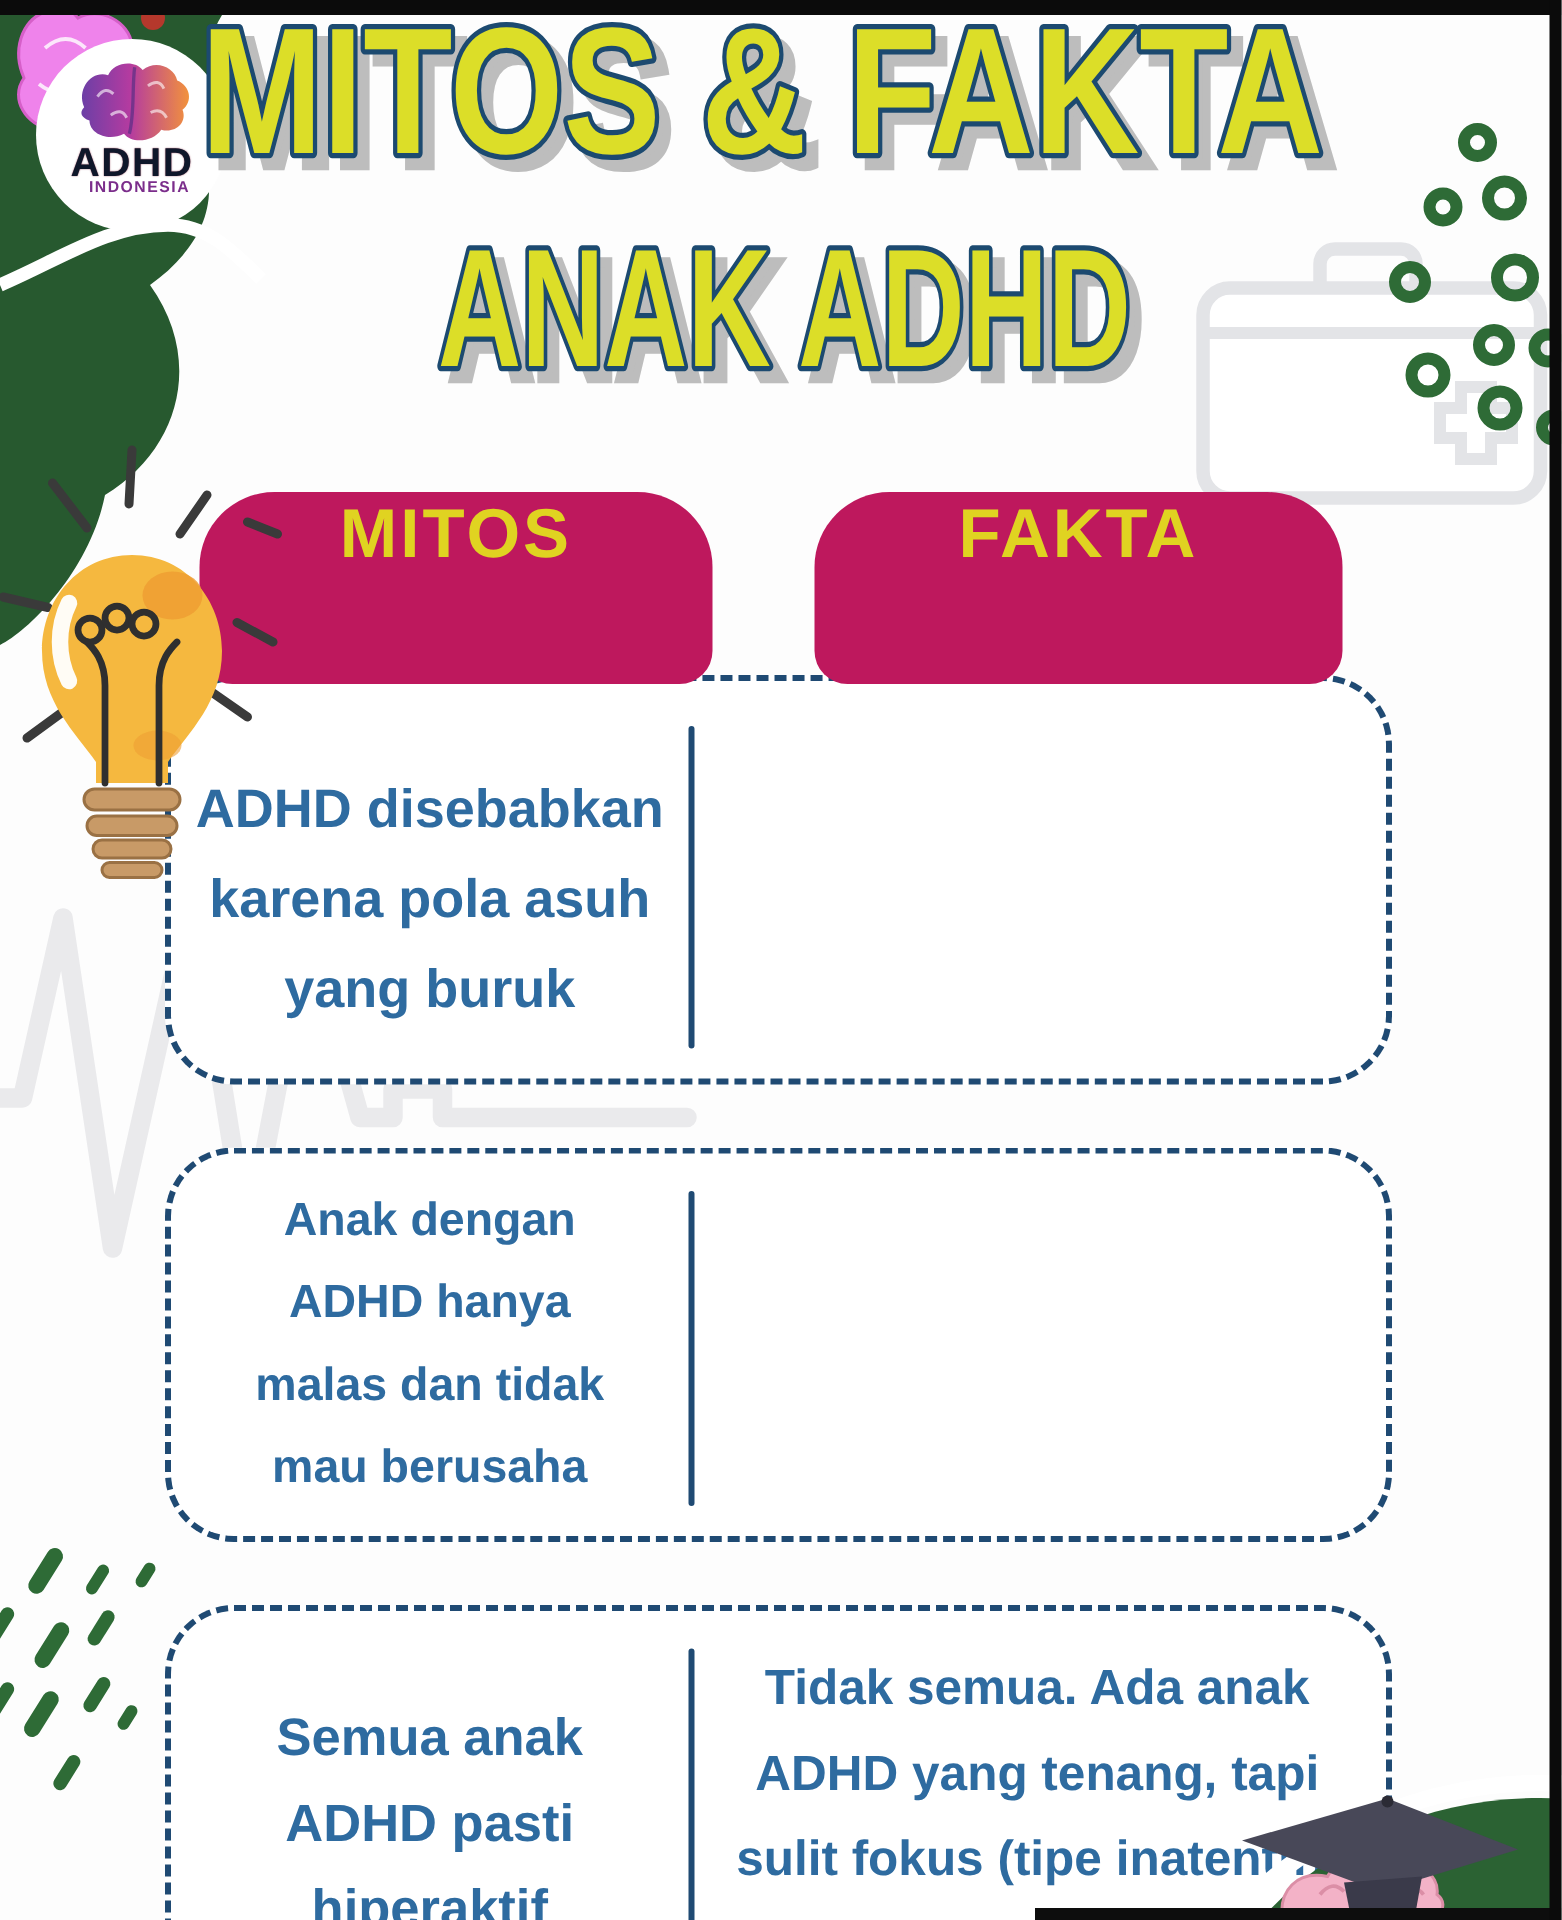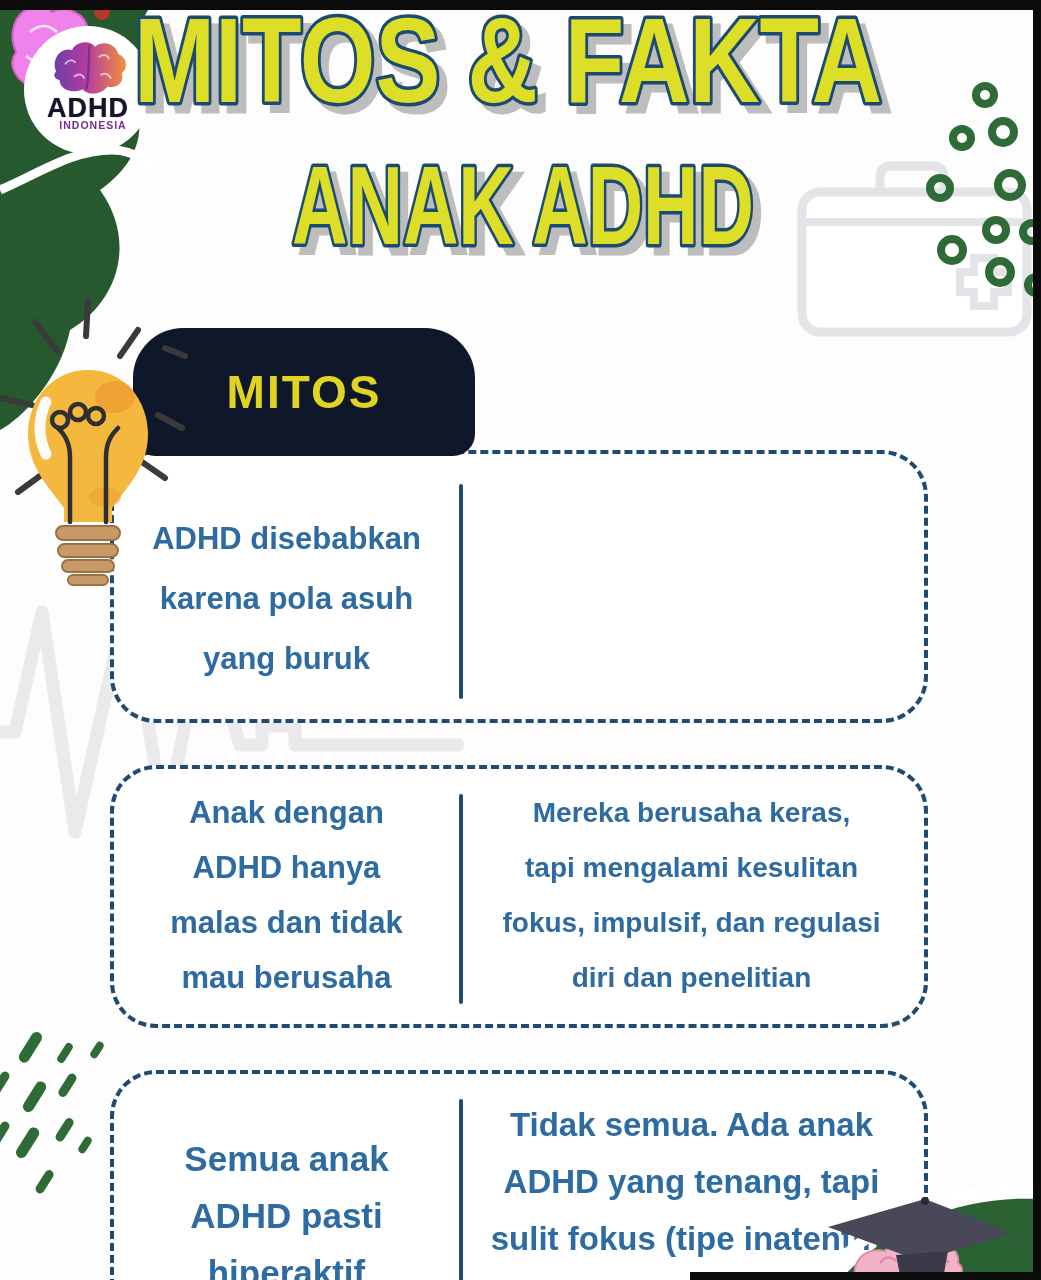--- a/index.html
+++ b/index.html
@@ -12,39 +12,39 @@
   
   .bar-top{left:0;top:0;width:1041px;height:10px;background:#0b0b0b;z-index:60;}
   .bar-right{left:1033px;top:0;width:8px;height:1280px;background:#0b0b0b;z-index:60;}
   
   .logo{left:24px;top:26px;width:128px;height:128px;border-radius:50%;background:#ffffff;
         z-index:40;display:flex;flex-direction:column;align-items:center;justify-content:flex-start;}
   .logo-brand{font-size:27px;font-weight:bold;color:#0f172a;letter-spacing:1px;line-height:24px;margin-top:-2px;
               text-shadow:0 0 1px #8E3C50;}
   .logo-country{font-size:10.5px;font-weight:bold;color:#7B2D8B;letter-spacing:1px;margin-left:10px;line-height:11px;}
   
-  .pill{background:#0f172a;border-radius:50px 50px 22px 22px;z-index:20;
-        display:flex;align-items:center;justify-content:center;}
+  .pill{background:#be185d;border-radius:50px 50px 22px 22px;z-index:20;
+        display:flex;align-items:flex-start;justify-content:center;}
   .pill-mitos{left:133px;top:328px;width:342px;height:128px;}
   .pill-fakta{left:543px;top:328px;width:352px;height:128px;}
   .pill-label{color:#E0D321;font-size:46px;font-weight:bold;letter-spacing:2px;}
   
   .card{left:110px;width:810px;background:#ffffff;border:4px dashed #1F4A73;border-radius:46px;z-index:10;}
   .card-1{top:450px;height:265px;}
   .card-2{top:765px;height:255px;}
   .card-3{top:1070px;height:265px;border-bottom:none;border-radius:46px 46px 0 0;}
   .divider{position:absolute;left:345px;width:4px;background:#1F4A73;border-radius:2px;}
   .card-1 .divider{top:30px;height:215px;}
   .card-2 .divider{top:25px;height:210px;}
   .card-3 .divider{top:25px;height:240px;}
   .cell{position:absolute;top:0;bottom:0;white-space:pre-line;text-align:center;
         color:#2E6BA0;font-weight:bold;}
   .cell-myth{left:0;width:345px;}
   .cell-fact{left:349px;width:457px;}
-  .m1{font-size:31px;line-height:60px;padding-top:55px;}
+  .m1{font-size:36px;line-height:60px;padding-top:55px;}
   .f1{font-size:34px;line-height:54px;padding-top:24px;}
   .m2{font-size:31px;line-height:55px;padding-top:16px;}
   .f2{font-size:28px;line-height:55px;padding-top:16px;}
   .m3{font-size:35px;line-height:57px;padding-top:56px;}
   .f3{font-size:33px;line-height:57px;padding-top:22px;}
   
   .svg-topleft{left:0;top:0;z-index:2;}
   .svg-ekg{left:0;top:585px;z-index:1;}
   .svg-kit{left:788px;top:140px;z-index:2;}
   .svg-dots{left:905px;top:60px;z-index:3;}
@@ -115,37 +115,36 @@
     <div class="cell cell-myth m1">ADHD disebabkan
 karena pola asuh
 yang buruk</div>
   </div>
   <div class="abs card card-2">
     <div class="divider"></div>
     <div class="cell cell-myth m2">Anak dengan
 ADHD hanya
 malas dan tidak
 mau berusaha</div>
-    <div class="cell cell-fact f2">Mereka berusaha keras,
-tapi mengalami kesulitan
-fokus, impulsif, dan regulasi
-diri dan penelitian</div>
   </div>
   <div class="abs card card-3">
     <div class="divider"></div>
     <div class="cell cell-myth m3">Semua anak
 ADHD pasti
 hiperaktif</div>
     <div class="cell cell-fact f3">Tidak semua. Ada anak
 ADHD yang tenang, tapi
 sulit fokus (tipe inatentif).</div>
   </div>
 
   <div class="abs pill pill-mitos">
     <span class="pill-label">MITOS</span>
+  </div>
+  <div class="abs pill pill-fakta">
+    <span class="pill-label">FAKTA</span>
   </div>
 
   <svg class="abs svg-bottomright" width="381" height="115" viewBox="0 0 381 115">
     <path d="M180,115 C230,60 300,30 381,34 L381,115 Z" fill="#2B6233"></path>
     <path d="M160,115 C215,52 300,20 381,24" fill="none" stroke="#ffffff" stroke-width="11"></path>
     <path d="M195,115 C192,95 205,82 225,86 C232,72 258,70 266,80 C284,74 300,84 298,98 C306,104 300,113 294,115 Z" fill="#F3B2C7" stroke="#DB8EA6" stroke-width="2"></path>
     <path d="M220,98 q8,-10 16,-2 M247,86 q10,-8 16,2 M275,98 q8,-8 14,0" fill="none" stroke="#DB8EA6" stroke-width="2.5"></path>
     <polygon points="168,62 265,34 352,68 260,96" fill="#484858"></polygon>
     <path d="M236,90 L288,86 L283,114 L241,115 Z" fill="#3A3A4A"></path>
     <circle cx="265" cy="36" r="4" fill="#2B2B35"></circle>

